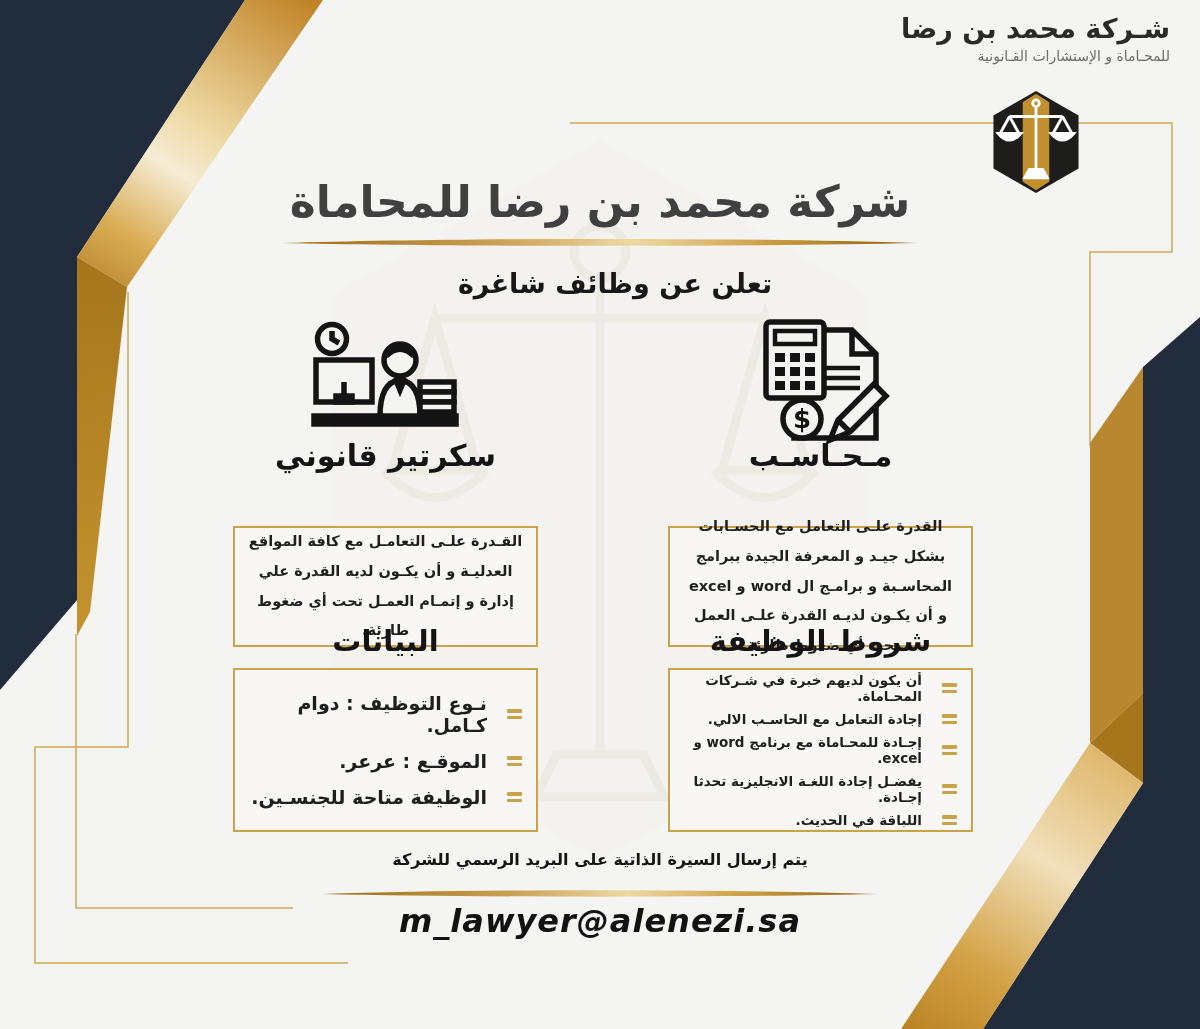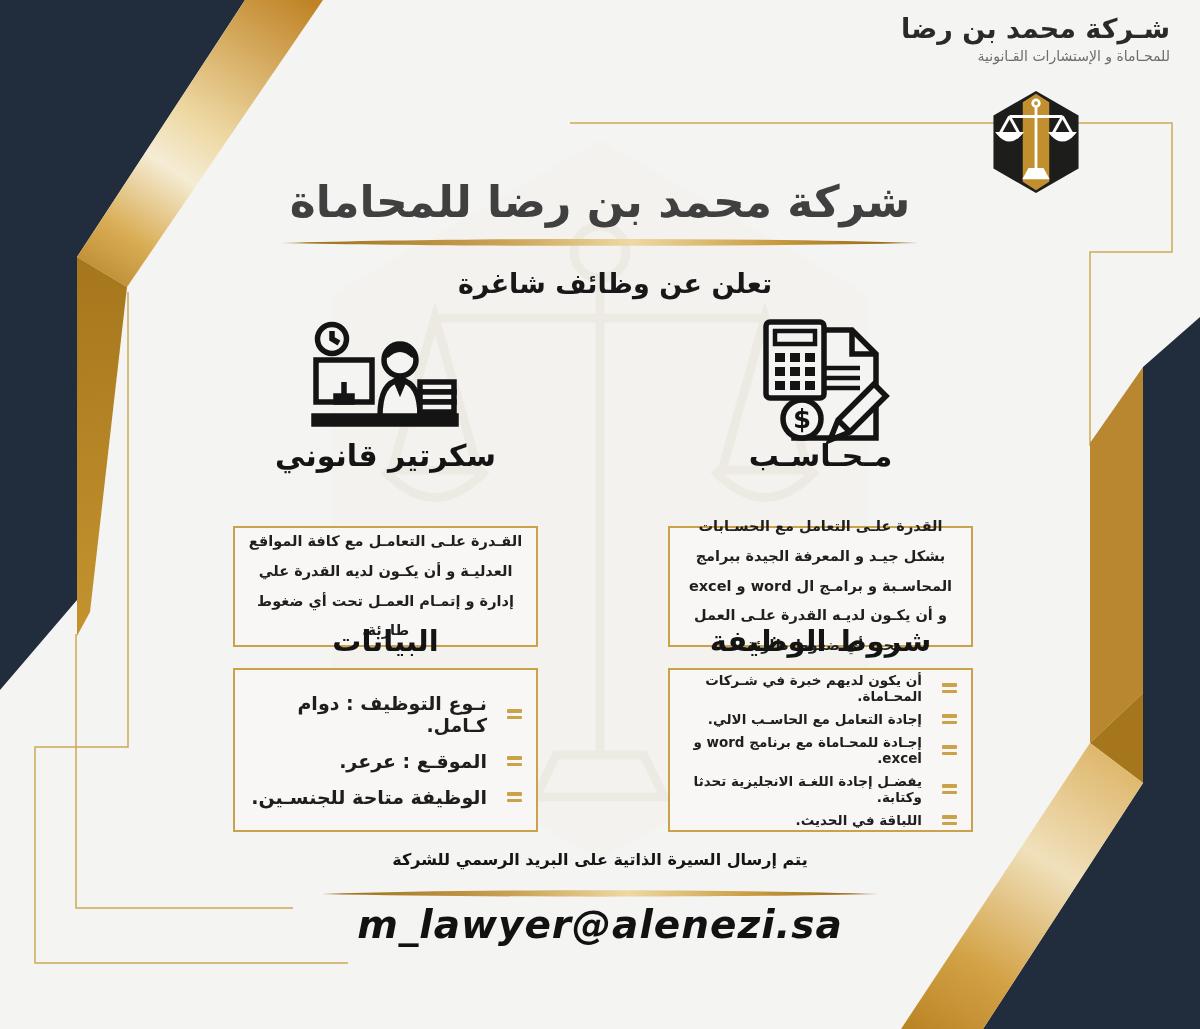--- a/index.html
+++ b/index.html
@@ -36,21 +36,21 @@
     padding:10px 14px;direction:rtl;}
   .lb-left{left:233px;gap:14px;} .lb-right{left:668px;gap:7px;}
   .li{display:flex;align-items:center;gap:20px;font-weight:bold;color:#1e1e1e;}
   .lb-left .li{font-size:19px;} .lb-right .li{font-size:13.5px;}
   .dashes{display:inline-flex;flex-direction:column;gap:3px;flex:0 0 auto;}
   .dashes i{display:block;width:15px;height:3.5px;background:#c9a24a;border-radius:1px;}
   
   .footer-note{top:850px;left:0;width:100%;text-align:center;font-size:16px;font-weight:bold;color:#151515;direction:rtl;}
   .footer-swoosh{top:888px;left:50%;transform:translateX(-50%);}
   .email{top:902px;left:0;width:100%;text-align:center;direction:ltr;}
-  .email a{font-size:39px;font-weight:bold;font-style:italic;color:#121212;text-decoration:none;letter-spacing:1px;}
+  .email a{font-size:32px;font-weight:bold;font-style:italic;color:#121212;text-decoration:none;letter-spacing:1px;}
 </style>
 </head>
 <body>
 
 <div class="canvas">
 
   <svg class="abs" style="top:0;left:0" width="1200" height="1029" viewBox="0 0 1200 1029">
     <defs>
       <linearGradient id="gTL" gradientUnits="userSpaceOnUse" x1="290" y1="-10" x2="95" y2="290">
         <stop offset="0" stop-color="#c08427"></stop>
@@ -242,21 +242,21 @@
           <i></i>
           <i></i>
         </span>
       <span>إجـادة للمحـاماة مع برنامج word و excel.</span>
     </div>
     <div class="li">
       <span class="dashes">
           <i></i>
           <i></i>
         </span>
-      <span>يفضـل إجادة اللغـة الانجليزية تحدثا وكتابة.</span>
+      <span>يفضـل إجادة اللغـة الانجليزية تحدثا إجـادة.</span>
     </div>
     <div class="li">
       <span class="dashes">
           <i></i>
           <i></i>
         </span>
       <span>اللباقة في الحديث.</span>
     </div>
   </div>
 

